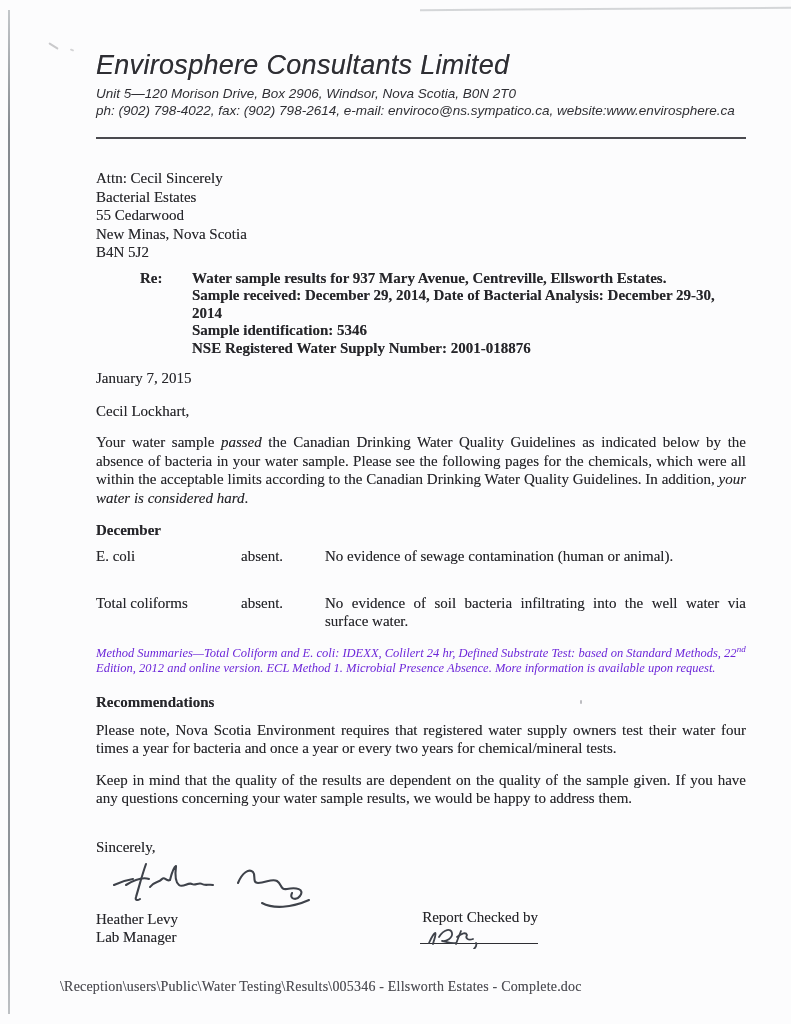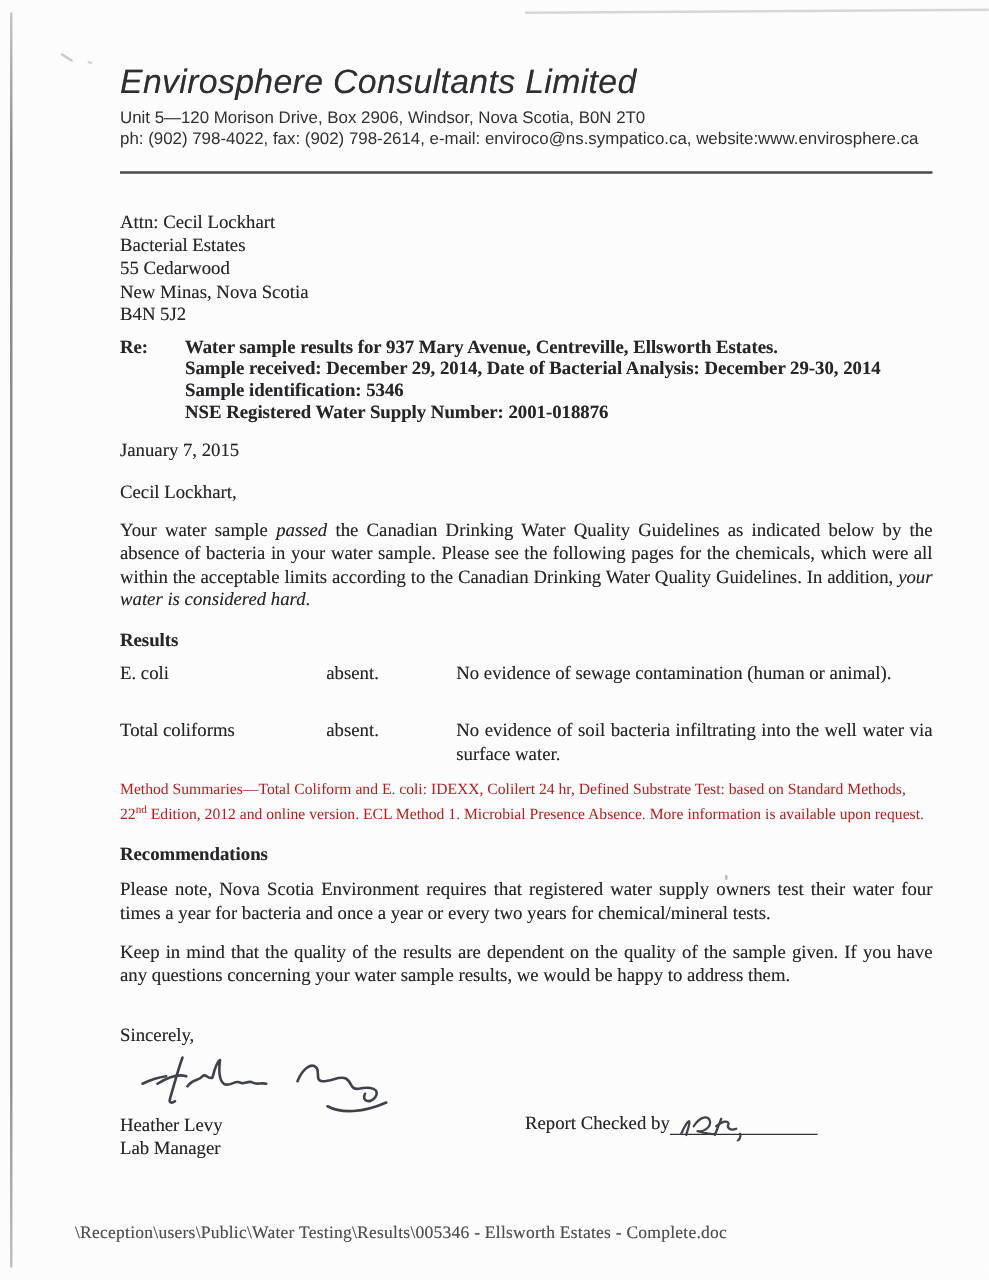--- a/index.html
+++ b/index.html
@@ -35,59 +35,59 @@
 
   .content { position:absolute; left:96px; top:50px; width:650px; }
 
   
   .company {
     font-family:"Liberation Sans", sans-serif; font-style:italic;
     font-size:27px; line-height:30px; color:#2e2e33; letter-spacing:0.3px;
     text-shadow:0 0 0.5px rgba(40,40,45,0.55);
   }
   .lh-line {
-    font-family:"Liberation Sans", sans-serif; 
+    font-family:"Liberation Sans", sans-serif; font-style:italic;
     font-size:13.5px; line-height:17px; color:#2f2f34;
   }
   .lh-addr { margin-top:5px; }
   .lh-contact { padding-bottom:18px; border-bottom:2px solid #4a4a4f; }
 
   
   .recipient { margin-top:30px; font-size:15px; line-height:18.5px; }
   .subject { margin-top:8px; display:flex; font-weight:bold; font-size:15px; line-height:17.5px; }
-  .subject-label { width:52px; flex:0 0 52px; }
+  .subject-label { width:52px; flex:0 0 52px;margin-left:44px; }
   .date { margin-top:12px; font-size:15px; line-height:18px; }
   .salutation { margin-top:15px; font-size:15px; line-height:18px; }
   .para { font-size:15px; line-height:18.5px; text-align:justify; }
   .intro { margin-top:13px; }
   .sec-heading { font-weight:bold; font-size:15px; line-height:18px; }
   .results-heading { margin-top:14px; }
-  .results-row { display:flex; font-size:15px; line-height:18.5px;gap:20px; }
+  .results-row { display:flex; font-size:15px; line-height:18.5px; }
   .row-1 { margin-top:8px; }
   .row-2 { margin-top:28px; }
   .res-param { flex:0 0 145px; }
   .res-value { flex:0 0 84px; }
   .res-note { flex:1 1 auto; text-align:justify; }
   .method-note {
-    margin-top:11px; font-size:12.5px; line-height:15.5px;
-    color:#b91c1c;
+    margin-top:11px; font-style:italic; font-size:12.5px; line-height:15.5px;
+    color:#6d28d9;
   }
   .method-note sup { font-size:9px; }
   .rec-heading { margin-top:16px; }
   .rec-p1 { margin-top:10px; }
   .rec-p2 { margin-top:13px; }
   .sincerely { margin-top:30px; font-size:15px; line-height:18px; }
 
   
   .sig-block { position:relative; margin-top:2px; }
   .signature-svg { display:block; margin-left:14px; }
   .signer-name, .signer-title { font-size:15px; line-height:18px; }
   .report-checked {
     position:absolute; left:324px; top:50px;
-    font-size:15px; line-height:18px; white-space:nowrap; display:flex; align-items:flex-end;
+    font-size:15px; line-height:18px; white-space:nowrap; display:flex; align-items:flex-end;flex-direction:column;
   }
   .rcb-line {
     display:inline-block; width:118px; height:18px; position:relative;
     border-bottom:1.4px solid #2e2e33;
   }
   .initials-svg { position:absolute; left:2px; bottom:-6px; }
 
   .footer {
     position:absolute; left:60px; top:979px;
     font-size:14px; color:#4e4e54; letter-spacing:0.2px;
@@ -105,21 +105,21 @@
   <div class="scan-smudge-2"></div>
   <div class="scan-dot"></div>
 
   <div class="content">
 
     <div class="company">Envirosphere Consultants Limited</div>
     <div class="lh-line lh-addr">Unit 5—120 Morison Drive, Box 2906, Windsor, Nova Scotia, B0N 2T0</div>
     <div class="lh-line lh-contact">ph: (902) 798-4022, fax: (902) 798-2614, e-mail: enviroco@ns.sympatico.ca, website:www.envirosphere.ca</div>
 
     <div class="recipient doc-text">
-      <div>Attn: Cecil Lockhart</div>
+      <div>Attn: Cecil Sincerely</div>
       <div>Bacterial Estates</div>
       <div>55 Cedarwood</div>
       <div>New Minas, Nova Scotia</div>
       <div>B4N 5J2</div>
     </div>
 
     <div class="subject doc-text">
       <div class="subject-label">Re:</div>
       <div class="subject-lines">
         <div>Water sample results for 937 Mary Avenue, Centreville, Ellsworth Estates.</div>
@@ -128,21 +128,21 @@
         <div>NSE Registered Water Supply Number: 2001-018876</div>
       </div>
     </div>
 
     <div class="date doc-text">January 7, 2015</div>
 
     <div class="salutation doc-text">Cecil Lockhart,</div>
 
     <div class="para intro doc-text"><span>Your water sample </span><i>passed</i><span> the Canadian Drinking Water Quality Guidelines as indicated below by the absence of bacteria in your water sample. Please see the following pages for the chemicals, which were all within the acceptable limits according to the Canadian Drinking Water Quality Guidelines. In addition, </span><i>your water is considered hard</i><span>.</span></div>
 
-    <div class="sec-heading results-heading doc-text">Results</div>
+    <div class="sec-heading results-heading doc-text">December</div>
 
     <div class="results-row row-1 doc-text">
       <div class="res-param">E. coli</div>
       <div class="res-value">absent.</div>
       <div class="res-note">No evidence of sewage contamination (human or animal).</div>
     </div>
     <div class="results-row row-2 doc-text">
       <div class="res-param">Total coliforms</div>
       <div class="res-value">absent.</div>
       <div class="res-note">No evidence of soil bacteria infiltrating into the well water via surface water.</div>

